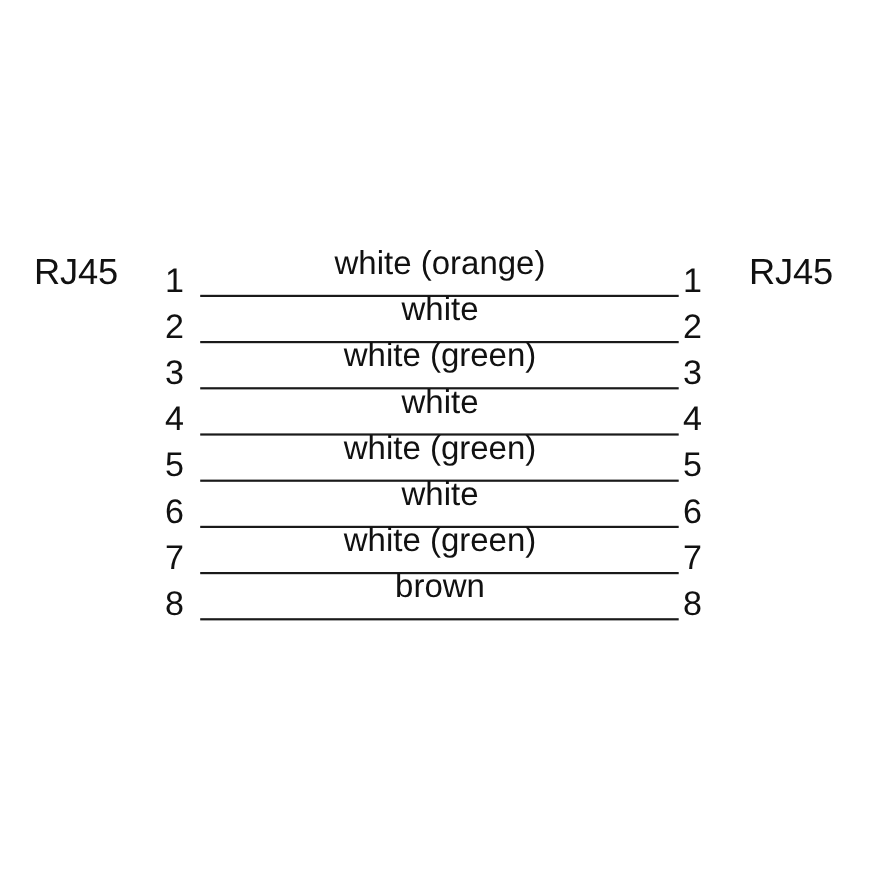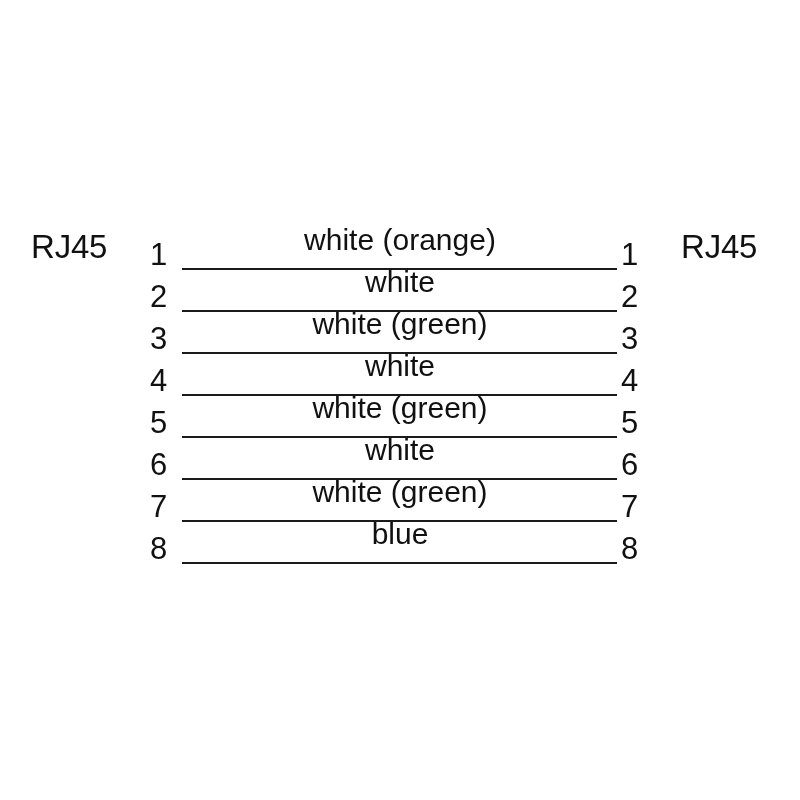--- a/index.html
+++ b/index.html
@@ -136,20 +136,20 @@
     </div>
 
     <div class="pin-row" style="top:520px">
       <div class="wire-label">white (green)</div>
       <div class="pin-number pin-number-left">7</div>
       <div class="wire-line"></div>
       <div class="pin-number pin-number-right">7</div>
     </div>
 
     <div class="pin-row" style="top:562px">
-      <div class="wire-label">blue</div>
+      <div class="wire-label">brown</div>
       <div class="pin-number pin-number-left">8</div>
       <div class="wire-line"></div>
       <div class="pin-number pin-number-right">8</div>
     </div>
 
   </div>
 </div>
 
 </body></html>

